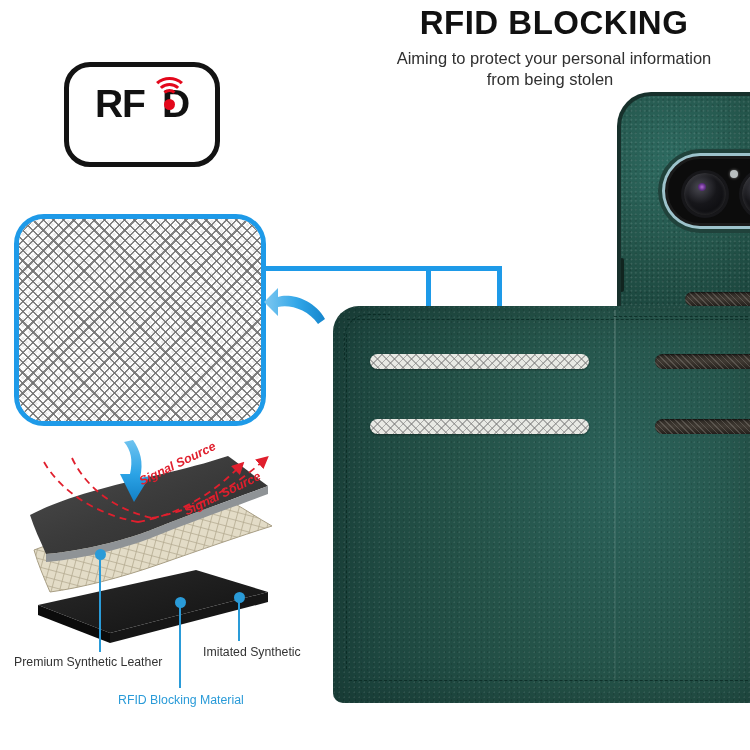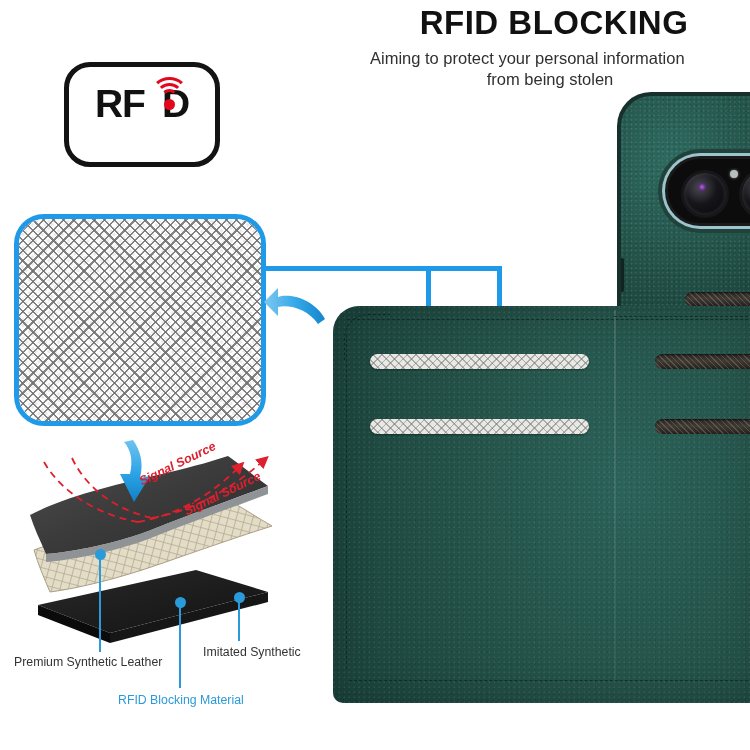--- a/index.html
+++ b/index.html
@@ -16,21 +16,21 @@
   .header { position:absolute; left:370px; top:6px; width:368px; text-align:right; }
   .header-title {
     font-size:33px; font-weight:bold; color:#111111;
     letter-spacing:0.5px; line-height:1.05; text-align:center;
   }
   .header-sub {
     margin-top:7px; font-size:16.5px; color:#303030;
     line-height:1.32; text-align:right; font-weight:400;
   }
   .header-sub span { display:block; }
-  .header-sub .l1 { text-align:left; }
+  .header-sub .l1 { text-align:center; }
   .header-sub .l2 { text-align:center; padding-right:8px;}
 
   
   .rfid-badge {
     position:absolute; left:64px; top:62px; width:156px; height:105px;
     border:5px solid #131313; border-radius:26px; background:#fff;
   }
   .rfid-badge-inner { position:absolute; inset:0;padding-left:8px; }
   .rfid-word {
     position:absolute; left:0; right:0; top:17px;

